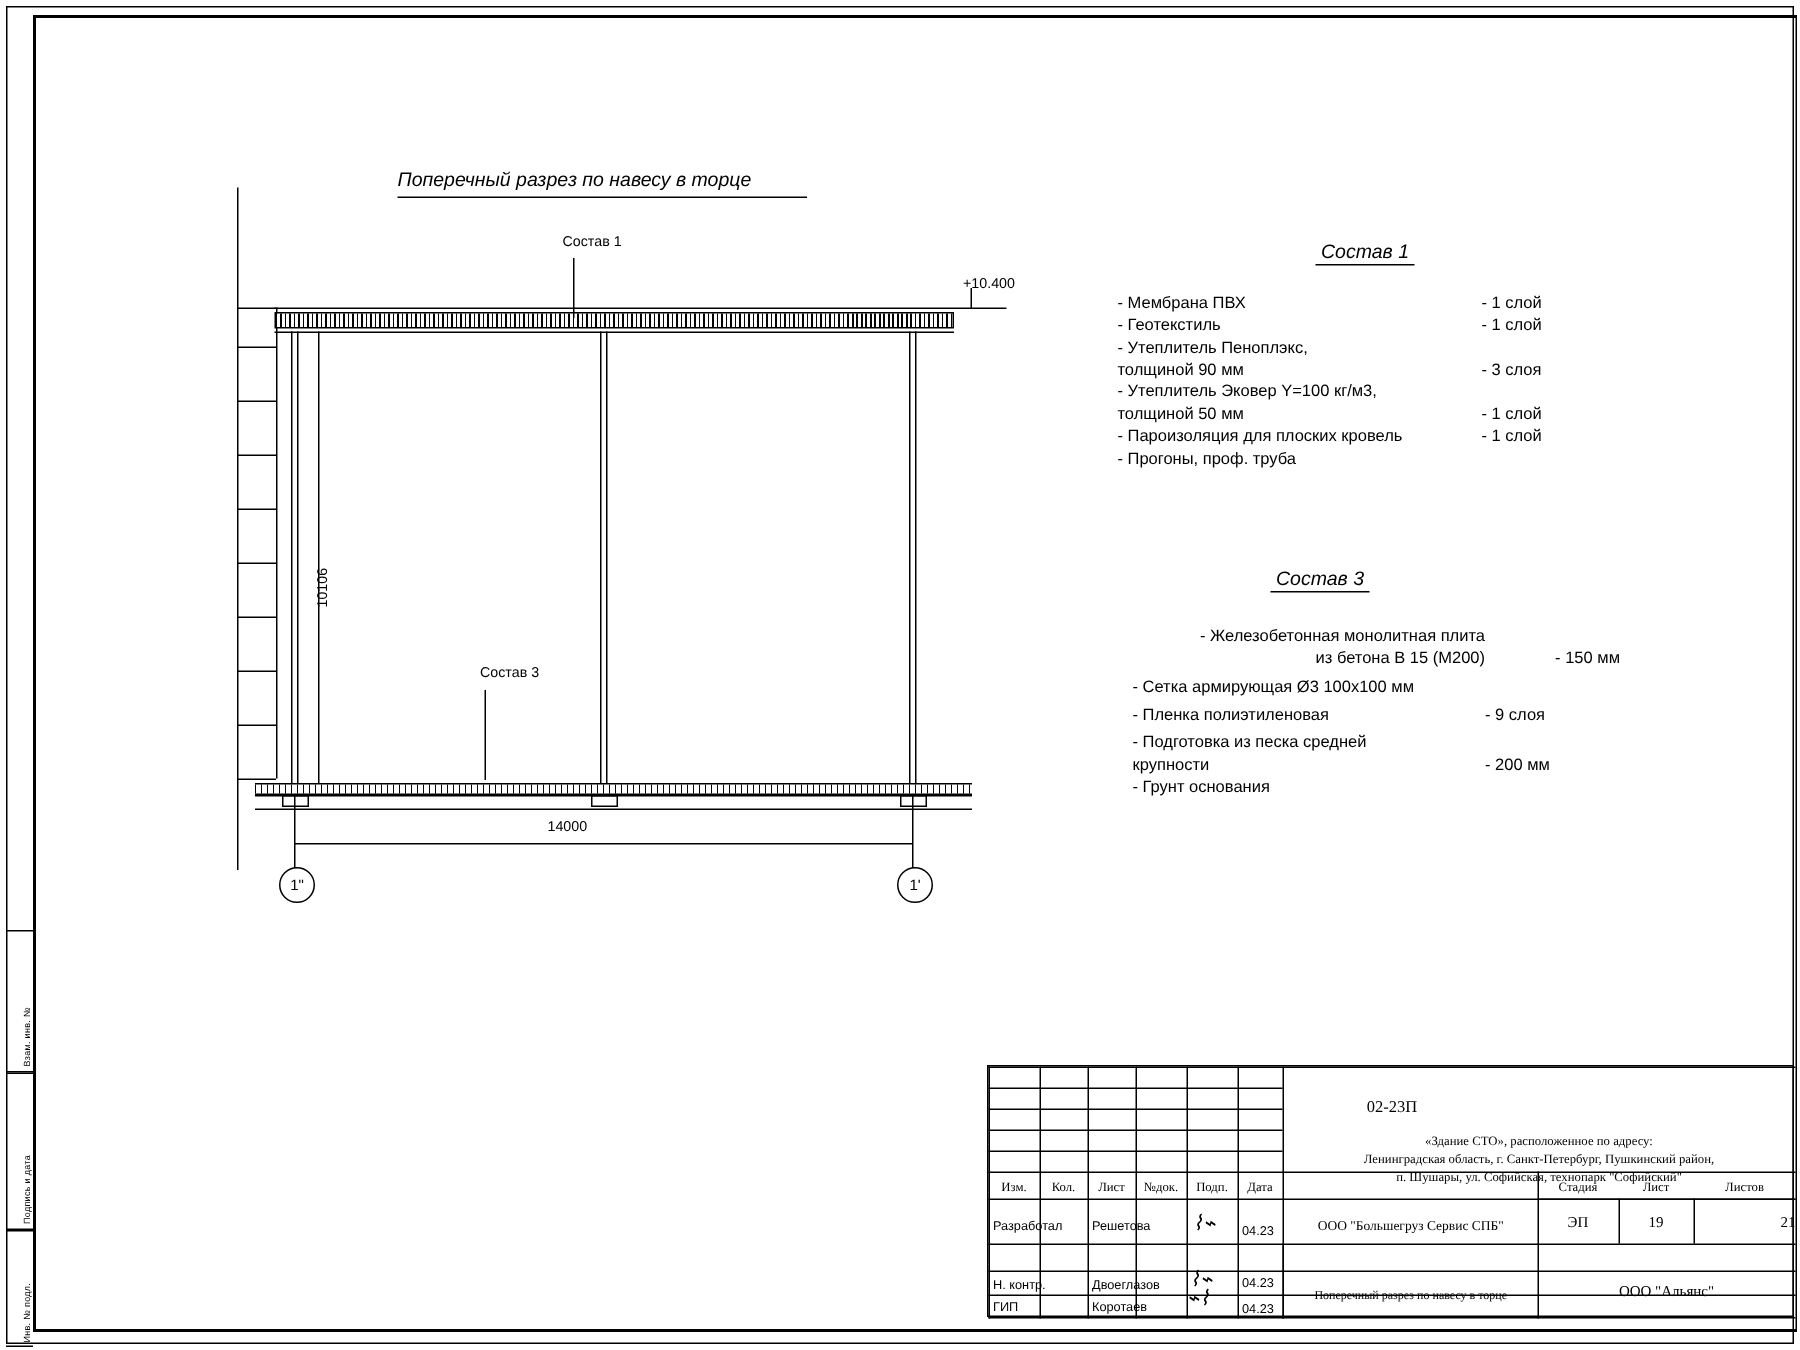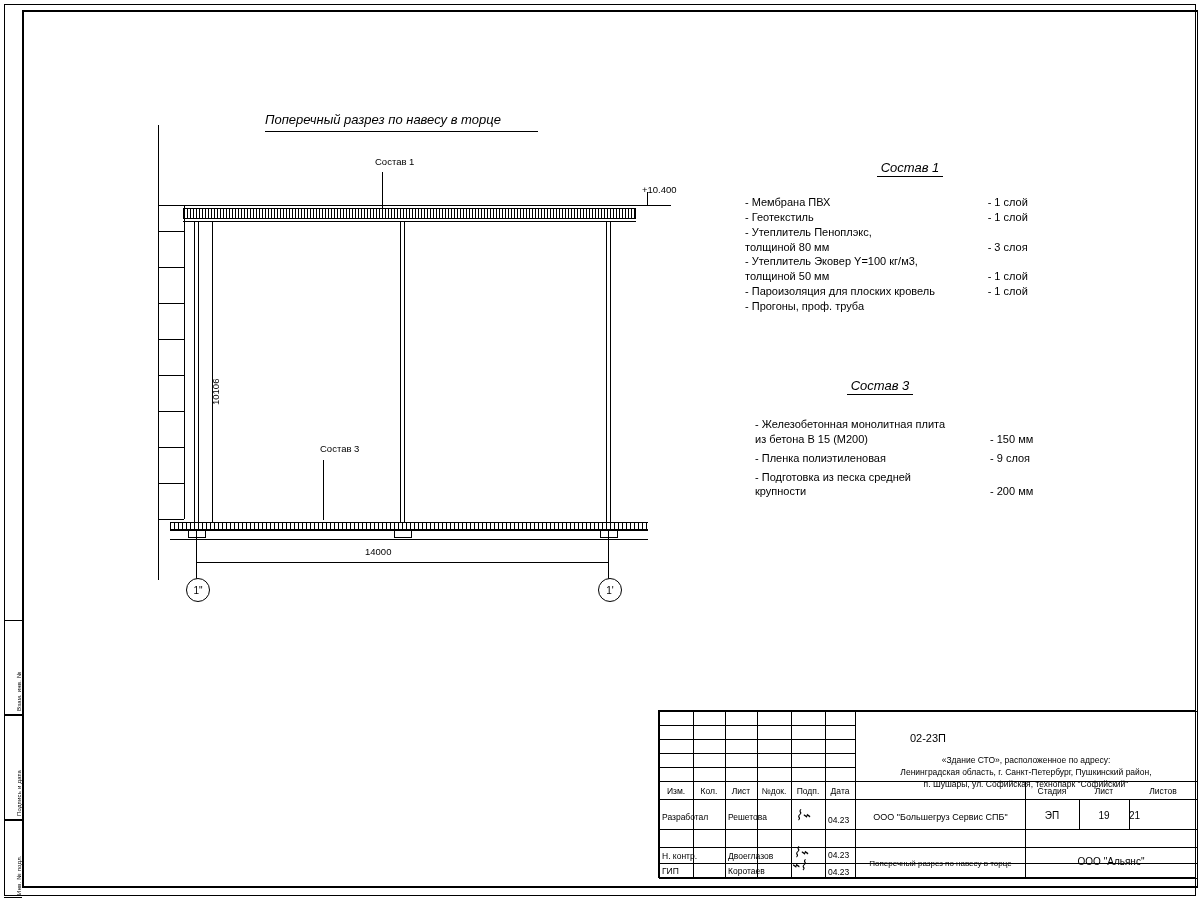--- a/index.html
+++ b/index.html
@@ -225,21 +225,21 @@
     box-sizing: border-box;
   }
   .cellline {
     background: #000;
   }
   .stxt {
     position: absolute;
     font-size: 8.5px;
     white-space: nowrap;
   }
-  .stxt.c { text-align: center; }
+  .stxt.c { text-align: center; font-family: Liberation Serif, serif; }
   .sig {
     position: absolute;
     font-family: "Liberation Serif", serif;
     font-style: italic;
     font-size: 14px;
   }
 </style>
 </head>
 <body>
 
@@ -327,21 +327,21 @@
       <div class="spec-row">
         <span class="left">- Мембрана ПВХ</span>
         <span class="right">- 1 слой</span>
       </div>
       <div class="spec-row">
         <span class="left">- Геотекстиль</span>
         <span class="right">- 1 слой</span>
       </div>
       <div class="spec-row">
         <span class="left">- Утеплитель Пеноплэкс,
-толщиной 80 мм</span>
+толщиной 90 мм</span>
         <span class="right" style="align-self:flex-end;">- 3 слоя</span>
       </div>
       <div class="spec-row">
         <span class="left">- Утеплитель Эковер Y=100 кг/м3,
 толщиной 50 мм</span>
         <span class="right" style="align-self:flex-end;">- 1 слой</span>
       </div>
       <div class="spec-row">
         <span class="left">- Пароизоляция для плоских кровель</span>
         <span class="right">- 1 слой</span>
@@ -351,33 +351,41 @@
         <span class="right"></span>
       </div>
     </div>
   </div>
 
   <div class="spec" style="left:755px; top:378px; width:330px;">
     <div style="text-align:center; width:250px;">
       <span class="spec-title">Состав 3</span>
     </div>
     <div class="spec-rows" style="margin-top:22px;">
-      <div class="spec-row" style="margin-bottom:4px;">
+      <div class="spec-row" style="margin-bottom:4px;text-align:right;">
         <span class="left" style="width:235px;">- Железобетонная  монолитная плита
 из бетона В 15 (М200)</span>
         <span class="right" style="align-self:flex-end;">- 150 мм</span>
+      </div>
+      <div class="spec-row" style="margin-bottom:4px;">
+        <span class="left" style="width:235px;">- Сетка армирующая Ø3 100х100 мм</span>
+        <span class="right"></span>
       </div>
       <div class="spec-row" style="margin-bottom:4px;">
         <span class="left" style="width:235px;">- Пленка полиэтиленовая</span>
         <span class="right">-  9 слоя</span>
       </div>
       <div class="spec-row" style="margin-bottom:0;">
         <span class="left" style="width:235px;">- Подготовка из песка средней
 крупности</span>
         <span class="right" style="align-self:flex-end;">- 200 мм</span>
+      </div>
+      <div class="spec-row">
+        <span class="left" style="width:235px;">- Грунт основания</span>
+        <span class="right"></span>
       </div>
     </div>
   </div>
 
   <div class="stamp">
 
     <div class="cellline" style="left:0;   top:0;   width:1px; height:168px;"></div>
     <div class="cellline" style="left:34px;  top:0; width:1px; height:168px;"></div>
     <div class="cellline" style="left:66px;  top:0; width:1px; height:168px;"></div>
     <div class="cellline" style="left:98px;  top:0; width:1px; height:168px;"></div>
@@ -435,18 +443,18 @@
     <div class="stxt c" style="left:197px; top:101px; width:169px; text-align:center; font-size:9px;">ООО "Большегруз Сервис СПБ"</div>
 
     <div class="stxt c" style="left:197px; top:148px; width:169px; text-align:center; font-size:8px;">Поперечный разрез по навесу в торце</div>
 
     <div class="stxt c" style="left:366px; top:75px; width:54px; text-align:center;">Стадия</div>
     <div class="stxt c" style="left:420px; top:75px; width:50px; text-align:center;">Лист</div>
     <div class="stxt c" style="left:470px; top:75px; width:68px; text-align:center;">Листов</div>
 
     <div class="stxt c" style="left:366px; top:99px; width:54px; text-align:center; font-size:10px;">ЭП</div>
     <div class="stxt c" style="left:420px; top:99px; width:50px; text-align:center; font-size:10px;">19</div>
-    <div class="stxt c" style="left:470px; top:99px; width:68px; text-align:left; font-size:10px;">21</div>
+    <div class="stxt c" style="left:470px; top:99px; width:68px; text-align:right; font-size:10px;">21</div>
 
     <div class="stxt c" style="left:366px; top:145px; width:172px; text-align:center; font-size:10px;">ООО "Альянс"</div>
   </div>
 
 </div>
 
 </body></html>

